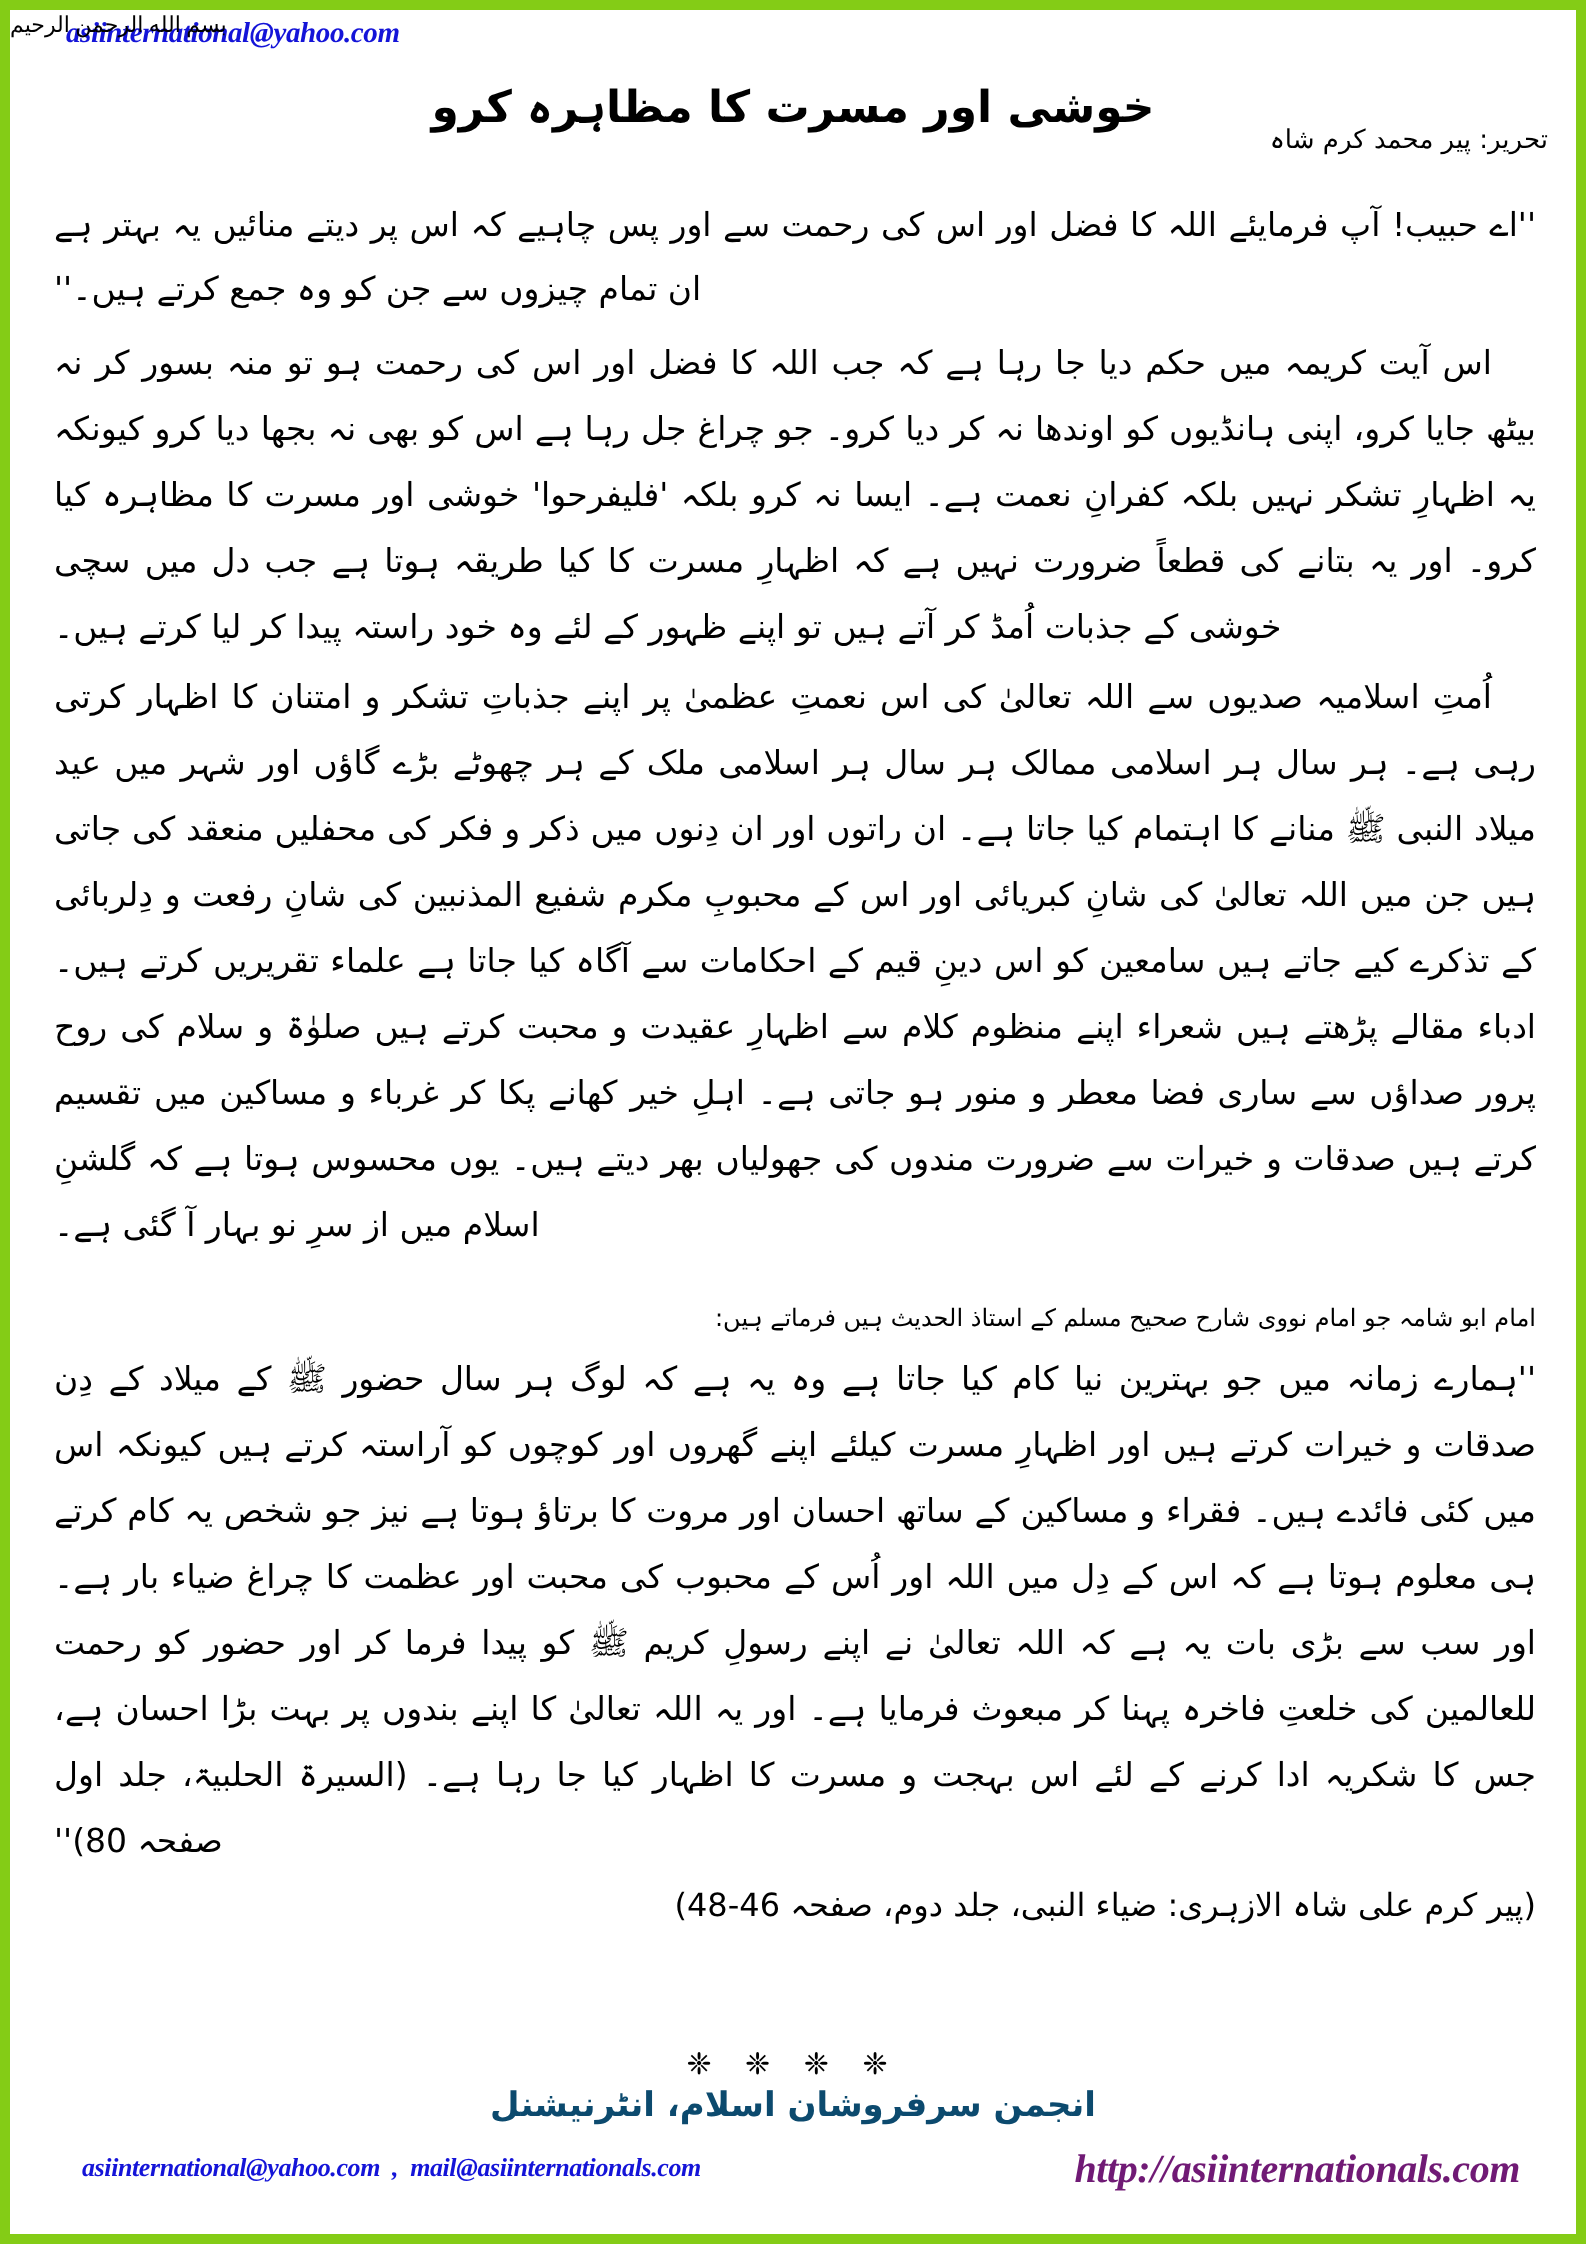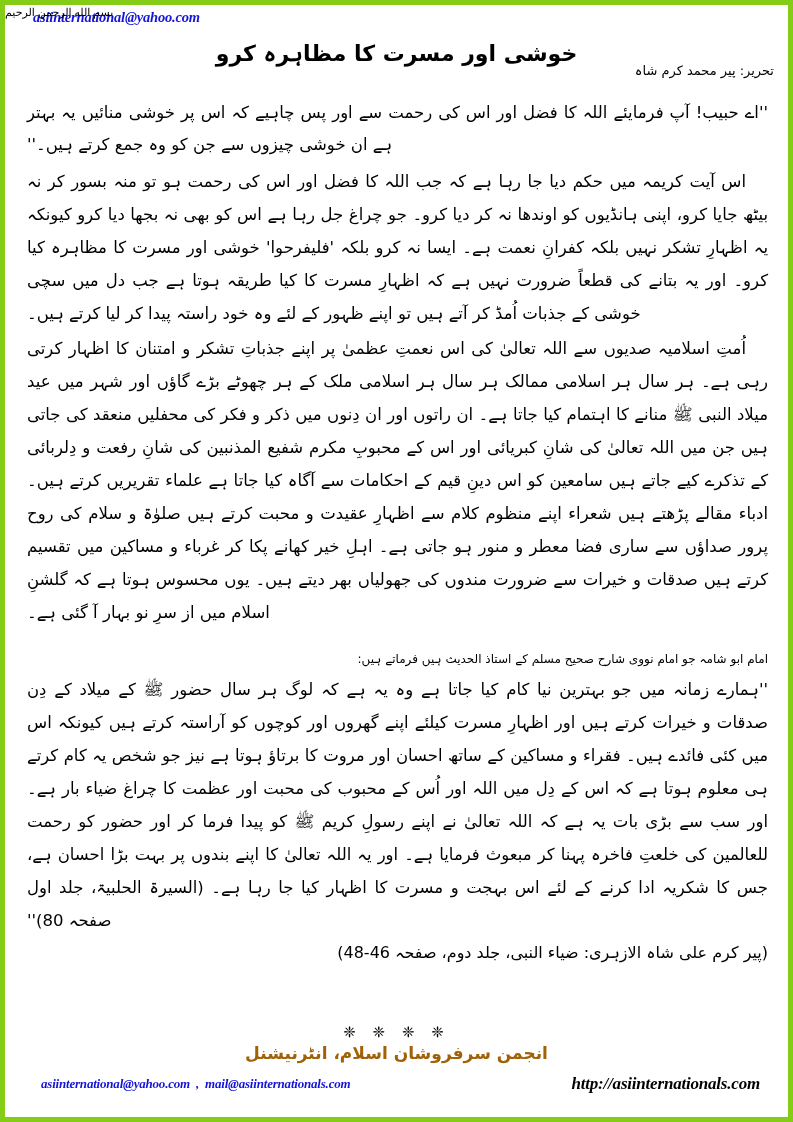--- a/index.html
+++ b/index.html
@@ -151,21 +151,21 @@
   .org-name {
     position: absolute;
     left: 0;
     right: 0;
     top: 1038px;
     text-align: center;
     direction: rtl;
     font-family: "DejaVu Sans", "Liberation Sans", sans-serif;
     font-size: 17px;
     font-weight: bold;
-    color: #a16207;
+    color: #0c4a6e;
   }
   .footer-links {
     position: absolute;
     left: 0;
     right: 0;
     top: 1071px;
     height: 22px;
   }
   .f-mails {
     position: absolute;
@@ -177,46 +177,46 @@
     font-weight: bold;
     font-size: 13px;
     white-space: nowrap;
     letter-spacing: -0.2px;
   }
   .f-mails .sep { padding: 0 6px; }
   .f-site {
     position: absolute;
     right: 28px;
     top: -2px;
-    color: #000000;
+    color: #701a75;
     font-family: "Liberation Serif", "DejaVu Serif", serif;
     font-style: italic;
     font-weight: bold;
-    font-size: 17px;
+    font-size: 20px;
     white-space: nowrap;
     letter-spacing: -0.2px;
   }
 </style>
 </head>
 <body>
 
 <div class="page">
 
   <div class="hdr-email">asiinternational@yahoo.com</div>
 
   <div class="bismillah">بسم الله الرحمن الرحيم</div>
 
   <div class="byline">
     <div class="au">تحریر: پیر محمد کرم شاہ</div>
   </div>
 
   <div class="title">خوشی اور مسرت کا مظاہرہ کرو</div>
 
   <div class="body-area">
-    <div class="quote-trans">''اے حبیب! آپ فرمایئے اللہ کا فضل اور اس کی رحمت سے اور پس چاہیے کہ اس پر خوشی منائیں یہ بہتر ہے ان خوشی چیزوں سے جن کو وہ جمع کرتے ہیں۔''</div>
+    <div class="quote-trans">''اے حبیب! آپ فرمایئے اللہ کا فضل اور اس کی رحمت سے اور پس چاہیے کہ اس پر دیتے منائیں یہ بہتر ہے ان تمام چیزوں سے جن کو وہ جمع کرتے ہیں۔''</div>
     <p class="para">اس آیت کریمہ میں حکم دیا جا رہا ہے کہ جب اللہ کا فضل اور اس کی رحمت ہو تو منہ بسور کر نہ بیٹھ جایا کرو، اپنی ہانڈیوں کو اوندھا نہ کر دیا کرو۔ جو چراغ جل رہا ہے اس کو بھی نہ بجھا دیا کرو کیونکہ یہ اظہارِ تشکر نہیں بلکہ کفرانِ نعمت ہے۔ ایسا نہ کرو بلکہ 'فلیفرحوا' خوشی اور مسرت کا مظاہرہ کیا کرو۔ اور یہ بتانے کی قطعاً ضرورت نہیں ہے کہ اظہارِ مسرت کا کیا طریقہ ہوتا ہے جب دل میں سچی خوشی کے جذبات اُمڈ کر آتے ہیں تو اپنے ظہور کے لئے وہ خود راستہ پیدا کر لیا کرتے ہیں۔</p>
     <p class="para">اُمتِ اسلامیہ صدیوں سے اللہ تعالیٰ کی اس نعمتِ عظمیٰ پر اپنے جذباتِ تشکر و امتنان کا اظہار کرتی رہی ہے۔ ہر سال ہر اسلامی ممالک ہر سال ہر اسلامی ملک کے ہر چھوٹے بڑے گاؤں اور شہر میں عید میلاد النبی ﷺ منانے کا اہتمام کیا جاتا ہے۔ ان راتوں اور ان دِنوں میں ذکر و فکر کی محفلیں منعقد کی جاتی ہیں جن میں اللہ تعالیٰ کی شانِ کبریائی اور اس کے محبوبِ مکرم شفیع المذنبین کی شانِ رفعت و دِلربائی کے تذکرے کیے جاتے ہیں سامعین کو اس دینِ قیم کے احکامات سے آگاہ کیا جاتا ہے علماء تقریریں کرتے ہیں۔ ادباء مقالے پڑھتے ہیں شعراء اپنے منظوم کلام سے اظہارِ عقیدت و محبت کرتے ہیں صلوٰۃ و سلام کی روح پرور صداؤں سے ساری فضا معطر و منور ہو جاتی ہے۔ اہلِ خیر کھانے پکا کر غرباء و مساکین میں تقسیم کرتے ہیں صدقات و خیرات سے ضرورت مندوں کی جھولیاں بھر دیتے ہیں۔ یوں محسوس ہوتا ہے کہ گلشنِ اسلام میں از سرِ نو بہار آ گئی ہے۔</p>
     <div class="lede">امام ابو شامہ جو امام نووی شارح صحیح مسلم کے استاذ الحدیث ہیں فرماتے ہیں:</div>
     <p class="para no-indent">''ہمارے زمانہ میں جو بہترین نیا کام کیا جاتا ہے وہ یہ ہے کہ لوگ ہر سال حضور ﷺ کے میلاد کے دِن صدقات و خیرات کرتے ہیں اور اظہارِ مسرت کیلئے اپنے گھروں اور کوچوں کو آراستہ کرتے ہیں کیونکہ اس میں کئی فائدے ہیں۔ فقراء و مساکین کے ساتھ احسان اور مروت کا برتاؤ ہوتا ہے نیز جو شخص یہ کام کرتے ہی معلوم ہوتا ہے کہ اس کے دِل میں اللہ اور اُس کے محبوب کی محبت اور عظمت کا چراغ ضیاء بار ہے۔ اور سب سے بڑی بات یہ ہے کہ اللہ تعالیٰ نے اپنے رسولِ کریم ﷺ کو پیدا فرما کر اور حضور کو رحمت للعالمین کی خلعتِ فاخرہ پہنا کر مبعوث فرمایا ہے۔ اور یہ اللہ تعالیٰ کا اپنے بندوں پر بہت بڑا احسان ہے، جس کا شکریہ ادا کرنے کے لئے اس بہجت و مسرت کا اظہار کیا جا رہا ہے۔ (السیرۃ الحلبیۃ، جلد اول صفحہ 80)''</p>
     <p class="citation">(پیر کرم علی شاہ الازہری: ضیاء النبی، جلد دوم، صفحہ 46-48)</p>
   </div>
 
   <div class="ornaments">❈ ❈ ❈ ❈</div>
 
   <div class="org-name">انجمن سرفروشان اسلام، انٹرنیشنل</div>

